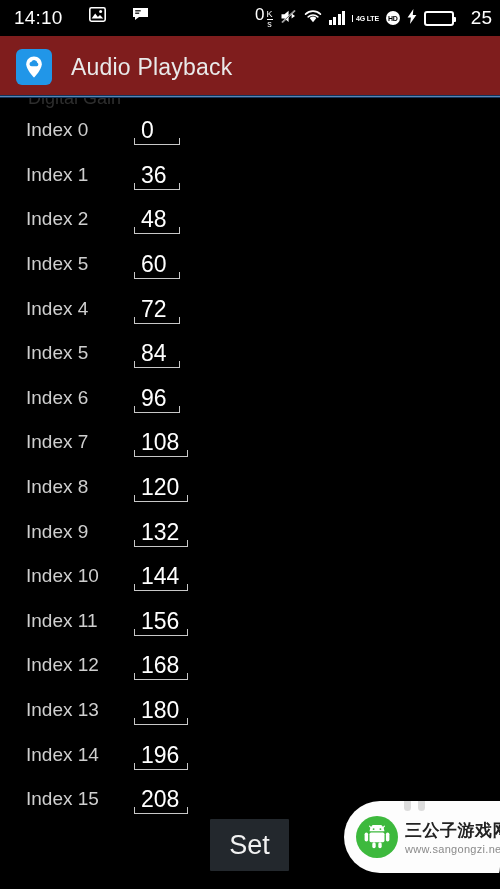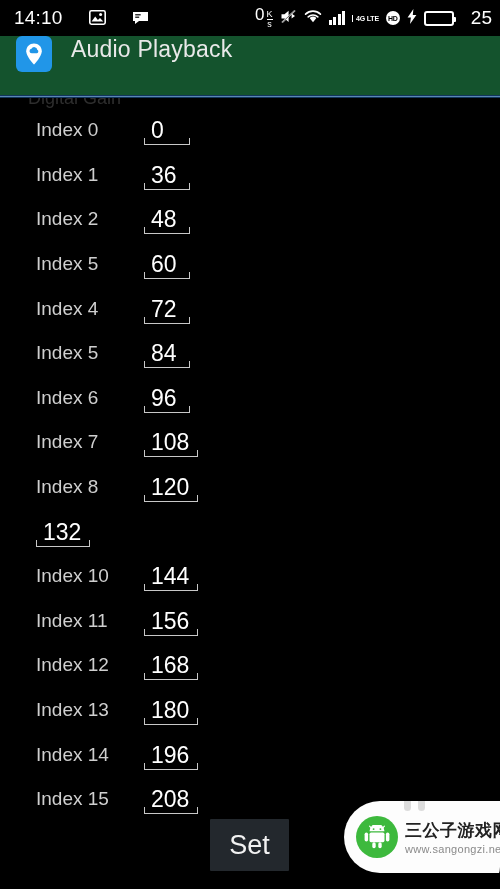--- a/index.html
+++ b/index.html
@@ -12,21 +12,21 @@
 
   
   #status-bar{
     position:relative;
     height:36px; width:100%;
     background:#000;
     display:flex; align-items:center;
     padding:0 8px 0 14px;
     color:#fff;
   }
-  #status-left{ display:flex; align-items:flex-end; gap:26px; }
+  #status-left{ display:flex; align-items:flex-start; gap:26px; }
   #clock{ font-size:19px; letter-spacing:.2px; color:#fff; }
   .sb-ico{ display:block; }
   #status-right{
     margin-left:auto;
     display:flex; align-items:center; gap:7px;
   }
   #net-speed{ font-size:17px; display:flex; align-items:baseline; }
   .speed-frac{
     display:inline-block; font-size:9px; line-height:9px;
     text-align:center; margin-left:2px; position:relative; top:-3px;
@@ -62,22 +62,22 @@
   }
   .battery:after{
     content:""; position:absolute; right:-4px; top:4px;
     width:2px;height:5px;background:#fff;border-radius:0 1px 1px 0;
   }
   .battery .fill{ height:100%; background:#2bd52b; border-radius:1px; }
 
   
   #action-bar{
     height:62px; width:100%;
-    background:#14532d;
-    display:flex; 
+    background:#7f1d1d;
+    display:flex; align-items:center;
     padding-left:16px;
     position:relative;
   }
   #app-icon{
     width:36px;height:36px;border-radius:6px;
     background:#2196e8;
     display:flex;align-items:center;justify-content:center;
     flex:none;
   }
   #app-title{
@@ -103,21 +103,21 @@
     position:absolute; top:-10px; left:28px;
     font-size:18px; color:#2e2e2e;
     white-space:nowrap;
   }
   #index-list{
     position:absolute; top:10px; left:0; right:0;
   }
   .row{
     height:44.6px;
     display:flex; align-items:center;
-    padding-left:36px;
+    padding-left:26px;
   }
   .row-label{
     font-size:19px; color:#cfcfcf;
     width:108px; flex:none;
     white-space:nowrap;
   }
   .field{
     position:relative;
     min-width:46px;
     padding:0 8px 3px 6px;
@@ -315,20 +315,21 @@
           <span class="field-val">108</span>
         </div>
       </div>
       <div class="row">
         <div class="row-label">Index 8</div>
         <div class="field">
           <span class="field-val">120</span>
         </div>
       </div>
       <div class="row">
+        <div class="row-label">Index 9</div>
         <div class="field">
           <span class="field-val">132</span>
         </div>
       </div>
       <div class="row">
         <div class="row-label">Index 10</div>
         <div class="field">
           <span class="field-val">144</span>
         </div>
       </div>

